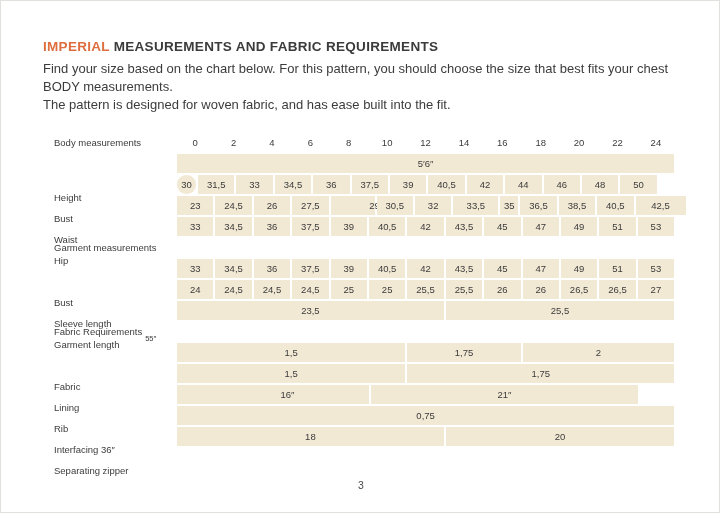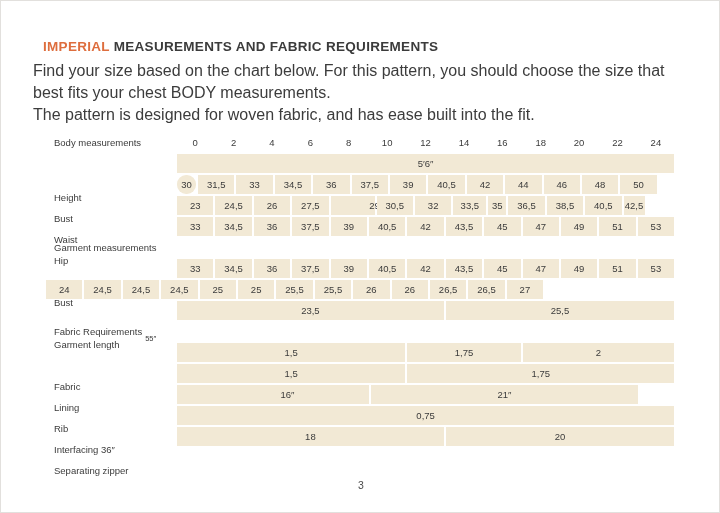--- a/index.html
+++ b/index.html
@@ -13,22 +13,22 @@
     color:#3b3b3b;
     overflow:hidden;
   }
   .title{
     position:absolute;left:42px;top:38px;
     font-size:13.5px;font-weight:bold;letter-spacing:.3px;
   }
   .title .accent{color:#de6e3e;}
   .title .rest{color:#3b3b3b;}
   .intro{
-    position:absolute;left:32px;top:59px;width:645px;
-    font-size:16px;line-height:1.38;color:#3c3c3c;
+    position:absolute;left:42px;top:59px;width:645px;
+    font-size:13px;line-height:1.38;color:#3c3c3c;
   }
   .size-table{
     position:absolute;left:45px;top:132px;width:630px;
     display:flex;flex-direction:column;gap:2px;
   }
   .trow{
     display:flex;gap:2px;height:19px;align-items:stretch;
     font-size:9.5px;
   }
   .label-cell{
@@ -108,26 +108,26 @@
         <div class="label-cell beige">
           <span>Waist</span>
         </div>
         <div class="cell" style="flex: 0 0 auto; width: 36.4px;">23</div>
         <div class="cell" style="flex: 0 0 auto; width: 36.4px;">24,5</div>
         <div class="cell" style="flex: 0 0 auto; width: 36.4px;">26</div>
         <div class="cell" style="flex: 0 0 auto; width: 36.4px;">27,5</div>
         <div class="cell" style="flex: 0 0 auto; width: 35px; padding-left: 44px;">29</div>
         <div class="cell" style="flex: 0 0 auto; width: 36.4px;">30,5</div>
         <div class="cell" style="flex: 0 0 auto; width: 36.4px;">32</div>
-        <div class="cell" style="flex: 0 0 auto; width: 33px;">33,5</div>
+        <div class="cell" style="flex: 0 0 auto; width: 45px;">33,5</div>
         <div class="cell" style="flex: 0 0 auto; width: 18px;">35</div>
         <div class="cell" style="flex: 0 0 auto; width: 36.4px;">36,5</div>
         <div class="cell" style="flex: 0 0 auto; width: 36.4px;">38,5</div>
         <div class="cell" style="flex: 0 0 auto; width: 36.4px;">40,5</div>
-        <div class="cell" style="flex: 0 0 auto; width: 21px;">42,5</div>
+        <div class="cell" style="flex: 0 0 auto; width: 50px;">42,5</div>
       </div>
       <div class="trow">
         <div class="label-cell beige">
           <span>Hip</span>
         </div>
         <div class="cell" style="flex: 0 0 auto; width: 36.4px;">33</div>
         <div class="cell" style="flex: 0 0 auto; width: 36.4px;">34,5</div>
         <div class="cell" style="flex: 0 0 auto; width: 36.4px;">36</div>
         <div class="cell" style="flex: 0 0 auto; width: 36.4px;">37,5</div>
         <div class="cell" style="flex: 0 0 auto; width: 36.4px;">39</div>
@@ -157,20 +157,23 @@
         <div class="cell" style="flex: 0 0 auto; width: 36.4px;">40,5</div>
         <div class="cell" style="flex: 0 0 auto; width: 36.4px;">42</div>
         <div class="cell" style="flex: 0 0 auto; width: 36.4px;">43,5</div>
         <div class="cell" style="flex: 0 0 auto; width: 36.4px;">45</div>
         <div class="cell" style="flex: 0 0 auto; width: 36.4px;">47</div>
         <div class="cell" style="flex: 0 0 auto; width: 36.4px;">49</div>
         <div class="cell" style="flex: 0 0 auto; width: 36.4px;">51</div>
         <div class="cell" style="flex: 0 0 auto; width: 36.4px;">53</div>
       </div>
       <div class="trow">
+        <div class="label-cell beige">
+          <span>Sleeve length</span>
+        </div>
         <div class="cell" style="flex: 0 0 auto; width: 36.4px;">24</div>
         <div class="cell" style="flex: 0 0 auto; width: 36.4px;">24,5</div>
         <div class="cell" style="flex: 0 0 auto; width: 36.4px;">24,5</div>
         <div class="cell" style="flex: 0 0 auto; width: 36.4px;">24,5</div>
         <div class="cell" style="flex: 0 0 auto; width: 36.4px;">25</div>
         <div class="cell" style="flex: 0 0 auto; width: 36.4px;">25</div>
         <div class="cell" style="flex: 0 0 auto; width: 36.4px;">25,5</div>
         <div class="cell" style="flex: 0 0 auto; width: 36.4px;">25,5</div>
         <div class="cell" style="flex: 0 0 auto; width: 36.4px;">26</div>
         <div class="cell" style="flex: 0 0 auto; width: 36.4px;">26</div>

